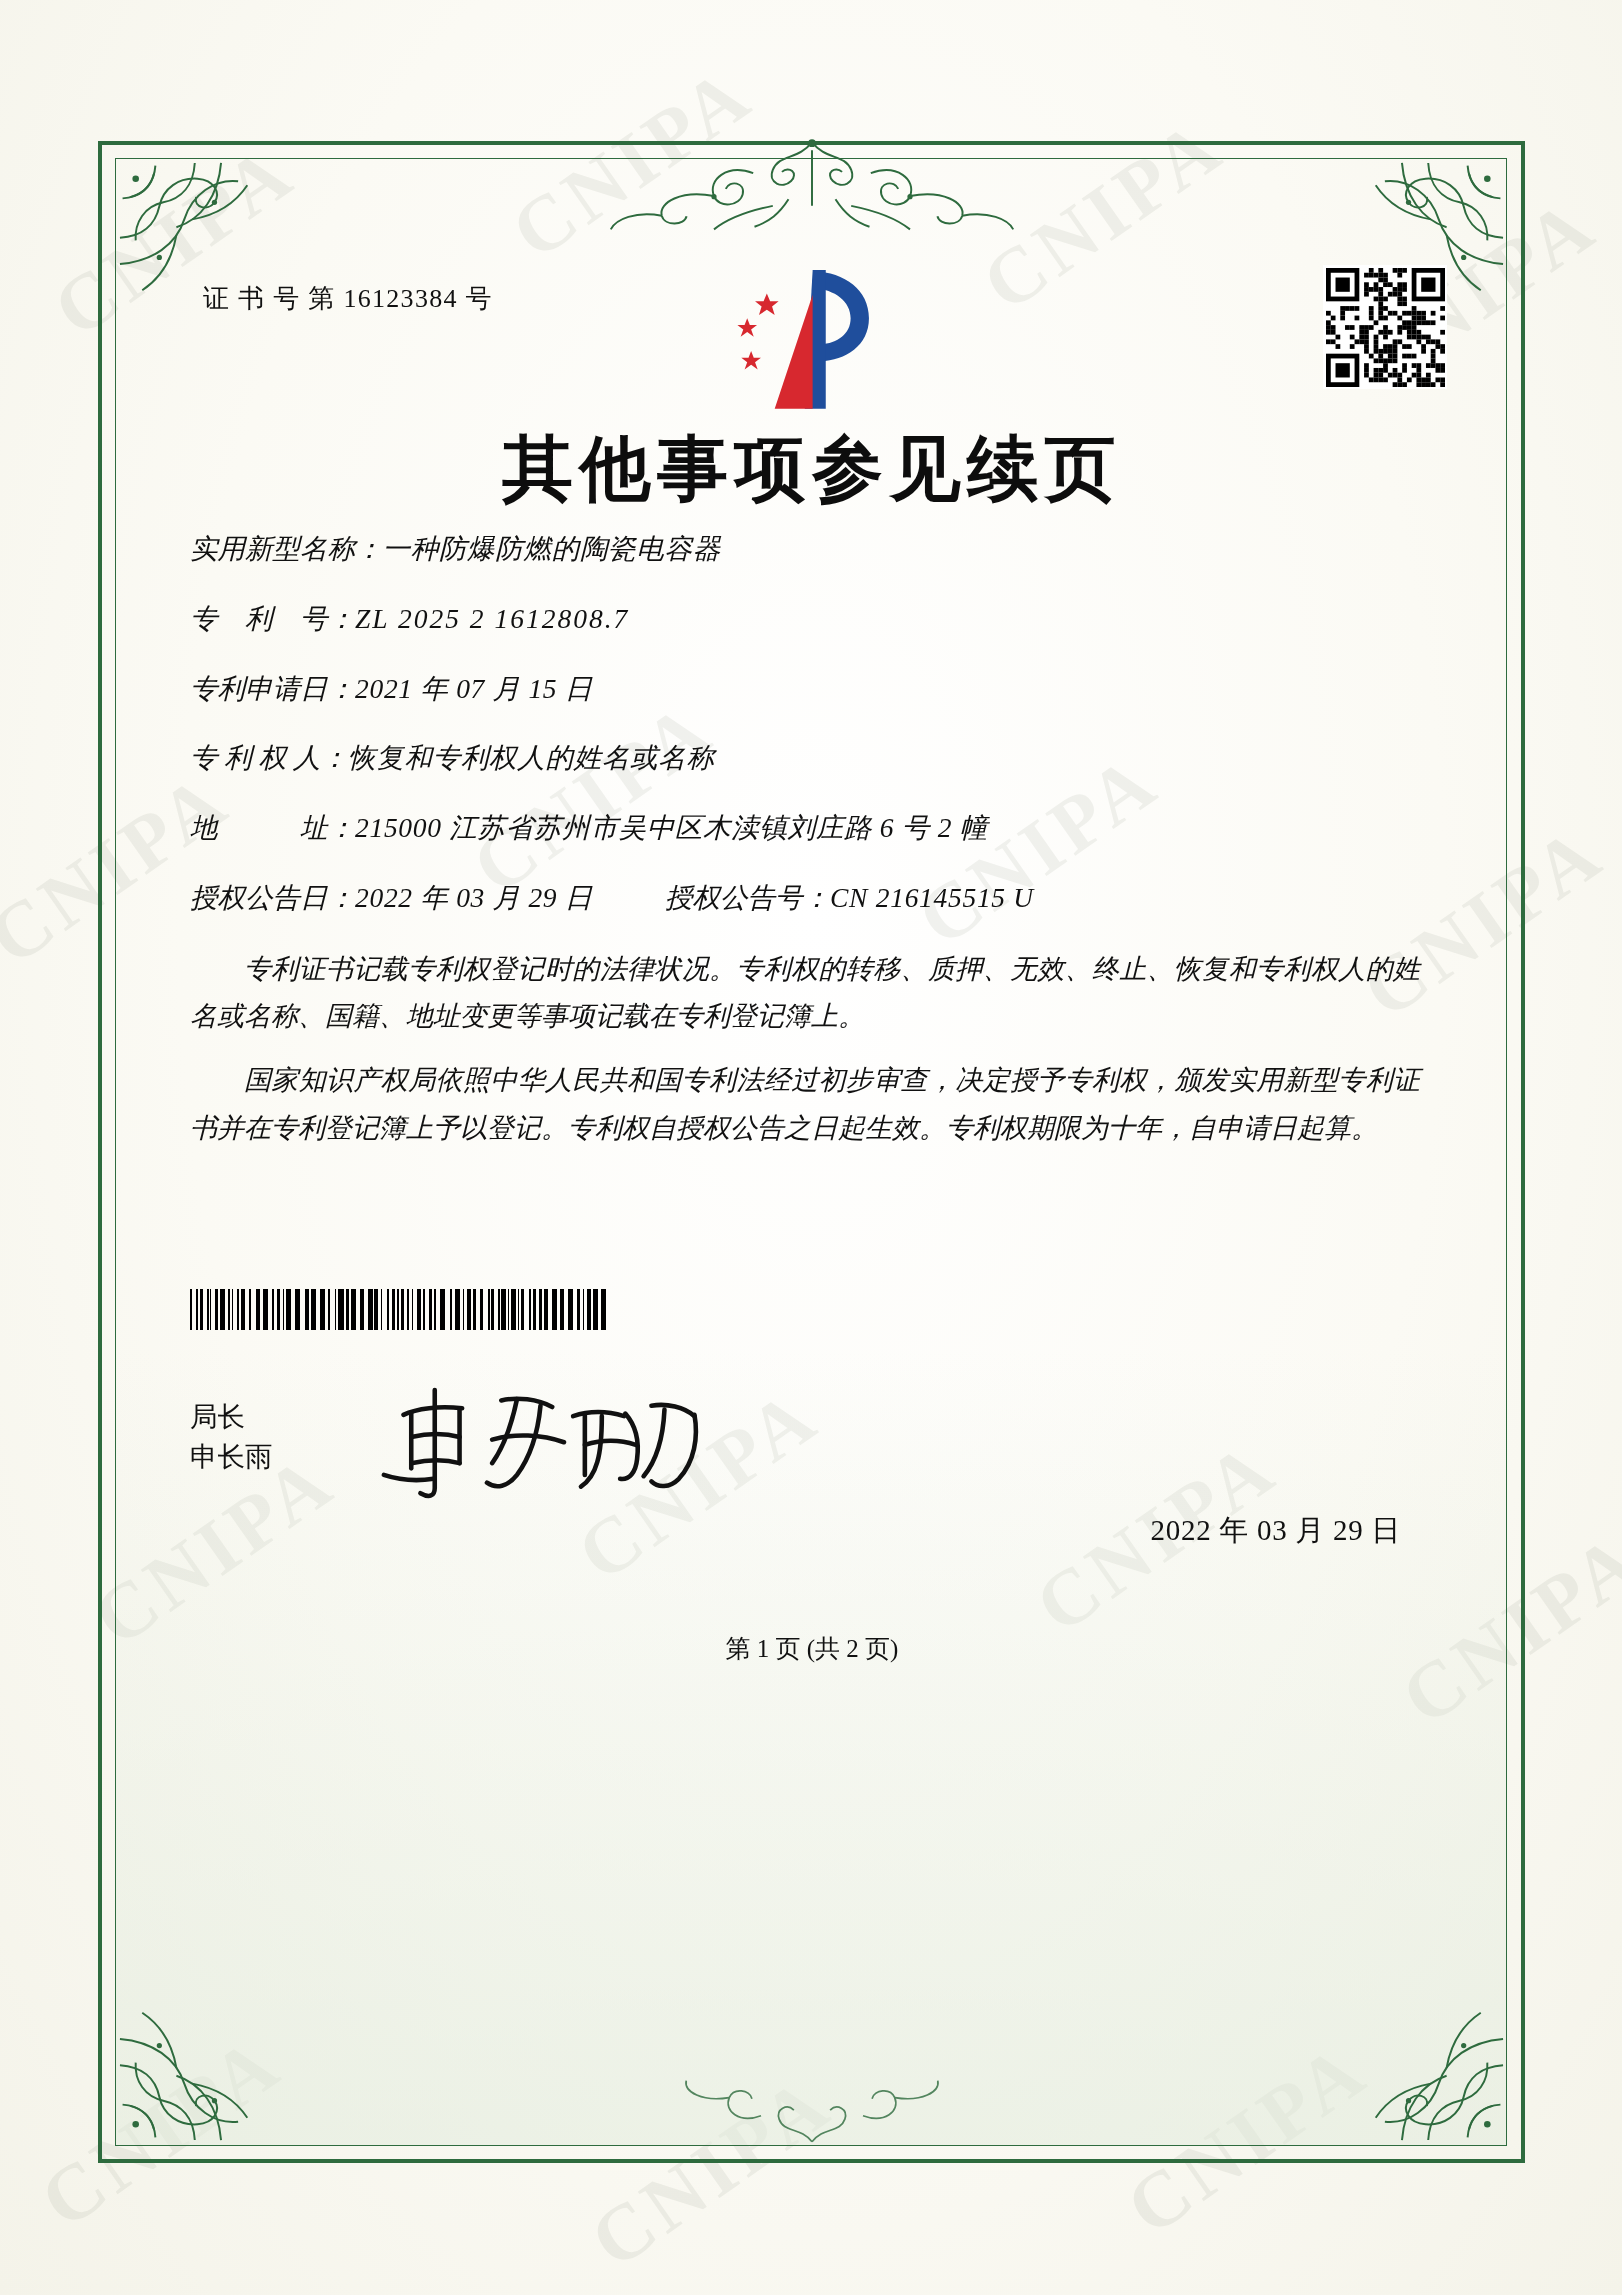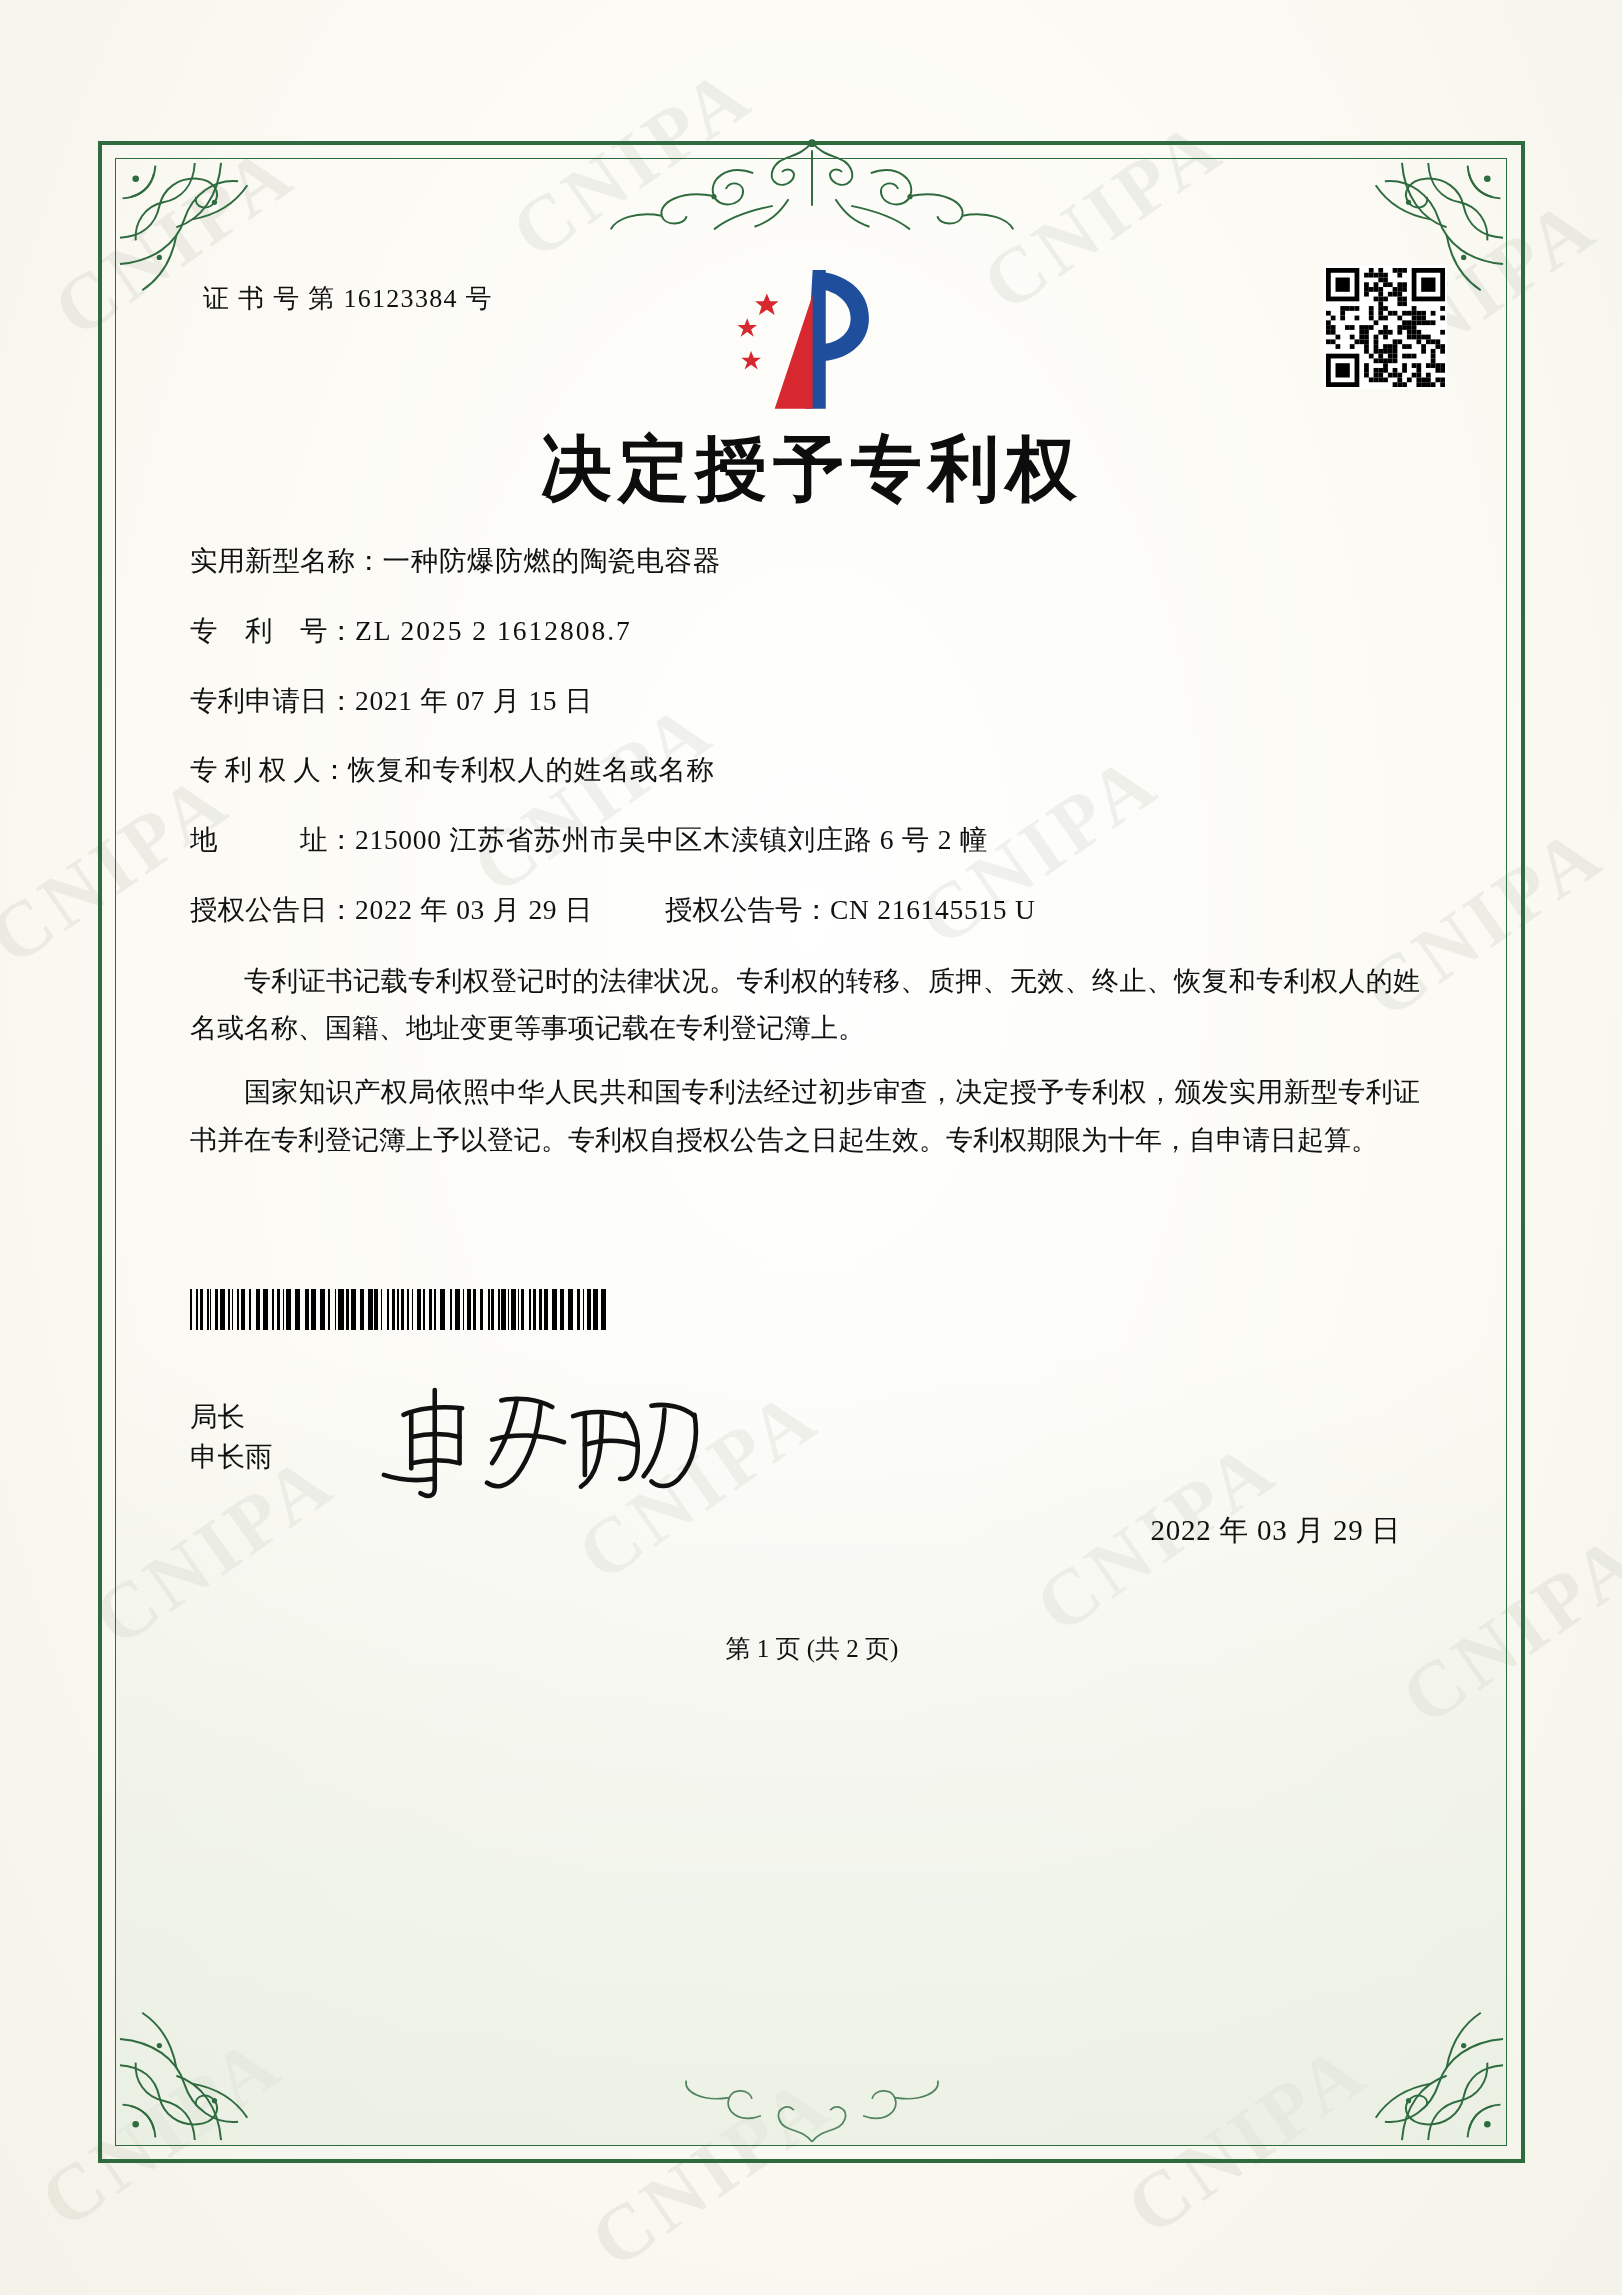--- a/index.html
+++ b/index.html
@@ -153,22 +153,23 @@
     font-size: 71px;
     font-weight: bold;
     letter-spacing: 6.5px;
     color: #0d0d0d;
     font-family: "Liberation Serif", "DejaVu Serif", serif;
   }
 
   .fields {
     position: absolute;
     left: 39px;
-    top: 347px;
+    top: 335px;
     width: 1243px;
+    font-style: italic;
   }
   .field-row {
     font-size: 27.5px;
     color: #111;
     margin-bottom: 34px;
     white-space: nowrap;
     line-height: 1.3;
   }
   .lbl {
     display: inline-block;
@@ -636,21 +637,21 @@
         <path d="M166 56 L 166 230 L 108 230 Z" fill="#d7282f"></path>
 
         <g fill="#d7282f">
           <polygon points="96,54 101,66 114,66 104,74 108,87 96,79 84,87 88,74 78,66 91,66"></polygon>
           <polygon points="66,92 70,102 81,102 72,109 76,120 66,113 56,120 60,109 51,102 62,102"></polygon>
           <polygon points="72,142 76,152 87,152 78,159 82,170 72,163 62,170 66,159 57,152 68,152"></polygon>
         </g>
       </svg>
     </div>
 
-    <div class="doc-title">决定授予专利权</div>
+    <div class="doc-title">其他事项参见续页</div>
 
     <div class="fields">
       <div class="field-row">
         <span class="lbl">实用新型名称：</span><span class="val">一种防爆防燃的陶瓷电容器</span>
       </div>
       <div class="field-row">
         <span class="lbl">专　利　号：</span><span class="val mono-ish">ZL 2025 2 1612808.7</span>
       </div>
       <div class="field-row">
         <span class="lbl">专利申请日：</span><span class="val">2021 年 07 月 15 日</span>

